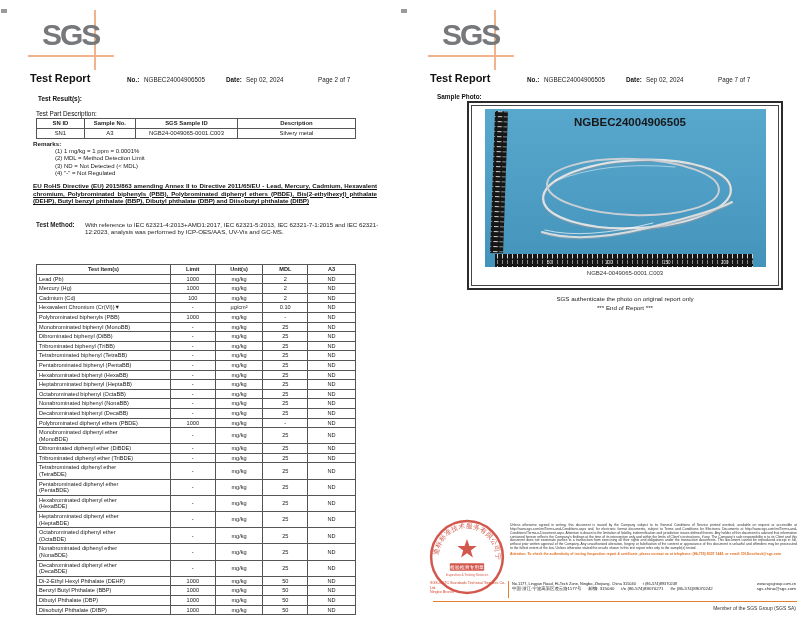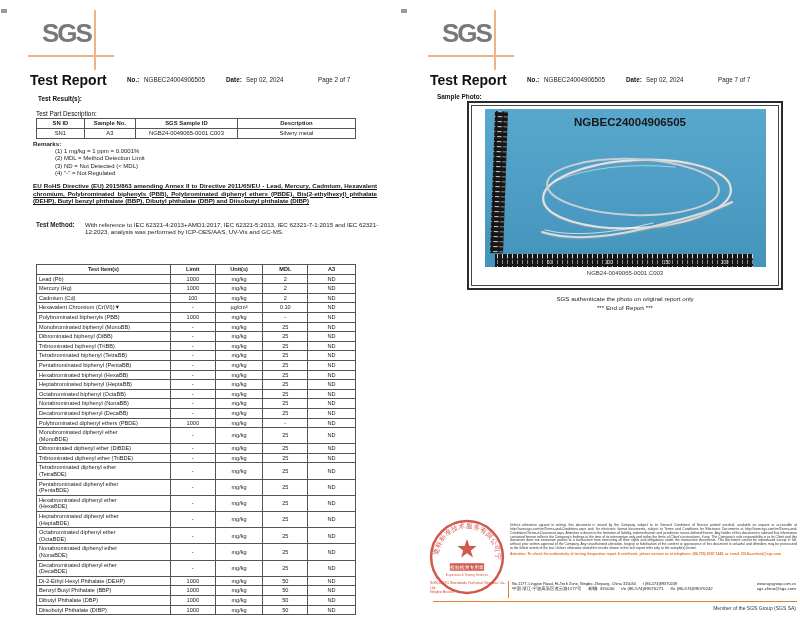--- a/index.html
+++ b/index.html
@@ -6,27 +6,27 @@
   html,body { width:800px; height:630px; background:#ffffff; overflow:hidden;
     font-family:"Liberation Sans", sans-serif; color:#222; }
   .page { position:absolute; top:0; width:400px; height:630px; background:#fff; }
   #page-left { left:0; }
   #page-right { left:400px; }
 
   .corner-mark { position:absolute; left:1px; top:9px; width:6px; height:4px; background:#9a9a9a; }
 
   
   .sgs-logo { position:absolute; left:36px; top:14px; width:80px; height:52px; }
-  .sgs-text { position:absolute; left:6px; top:4px; font-size:26px; font-weight:bold;
+  .sgs-text { position:absolute; left:6px; top:4px; font-size:30px; font-weight:bold;
     letter-spacing:-2px; color:#77787b; font-family:"Liberation Sans", sans-serif; }
   .logo-hline { position:absolute; left:-8px; top:41px; width:86px; height:2px; background:#efb28c; }
   .logo-vline { position:absolute; left:58px; top:-4px; width:2px; height:60px; background:#efb28c; }
 
   
-  .rpt-title { position:absolute; left:30px; top:72px; font-size:14px; font-weight:bold; color:#111; }
+  .rpt-title { position:absolute; left:30px; top:72px; font-size:11px; font-weight:bold; color:#111; }
   .hdr-lbl { position:absolute; top:76px; font-size:6.3px; font-weight:bold; color:#111; }
   .hdr-val { position:absolute; top:76px; font-size:6.3px; color:#222; }
   .no-lbl   { left:127px; } .no-val   { left:144px; }
   .date-lbl { left:226px; } .date-val { left:246px; }
   .page-val { left:318px; }
 
   
   .sec-lbl { position:absolute; font-size:6.4px; font-weight:bold; color:#111; }
   .test-results-lbl { left:38px; top:95px; }
   .test-part-lbl { left:36px; top:110px; font-weight:normal; }

